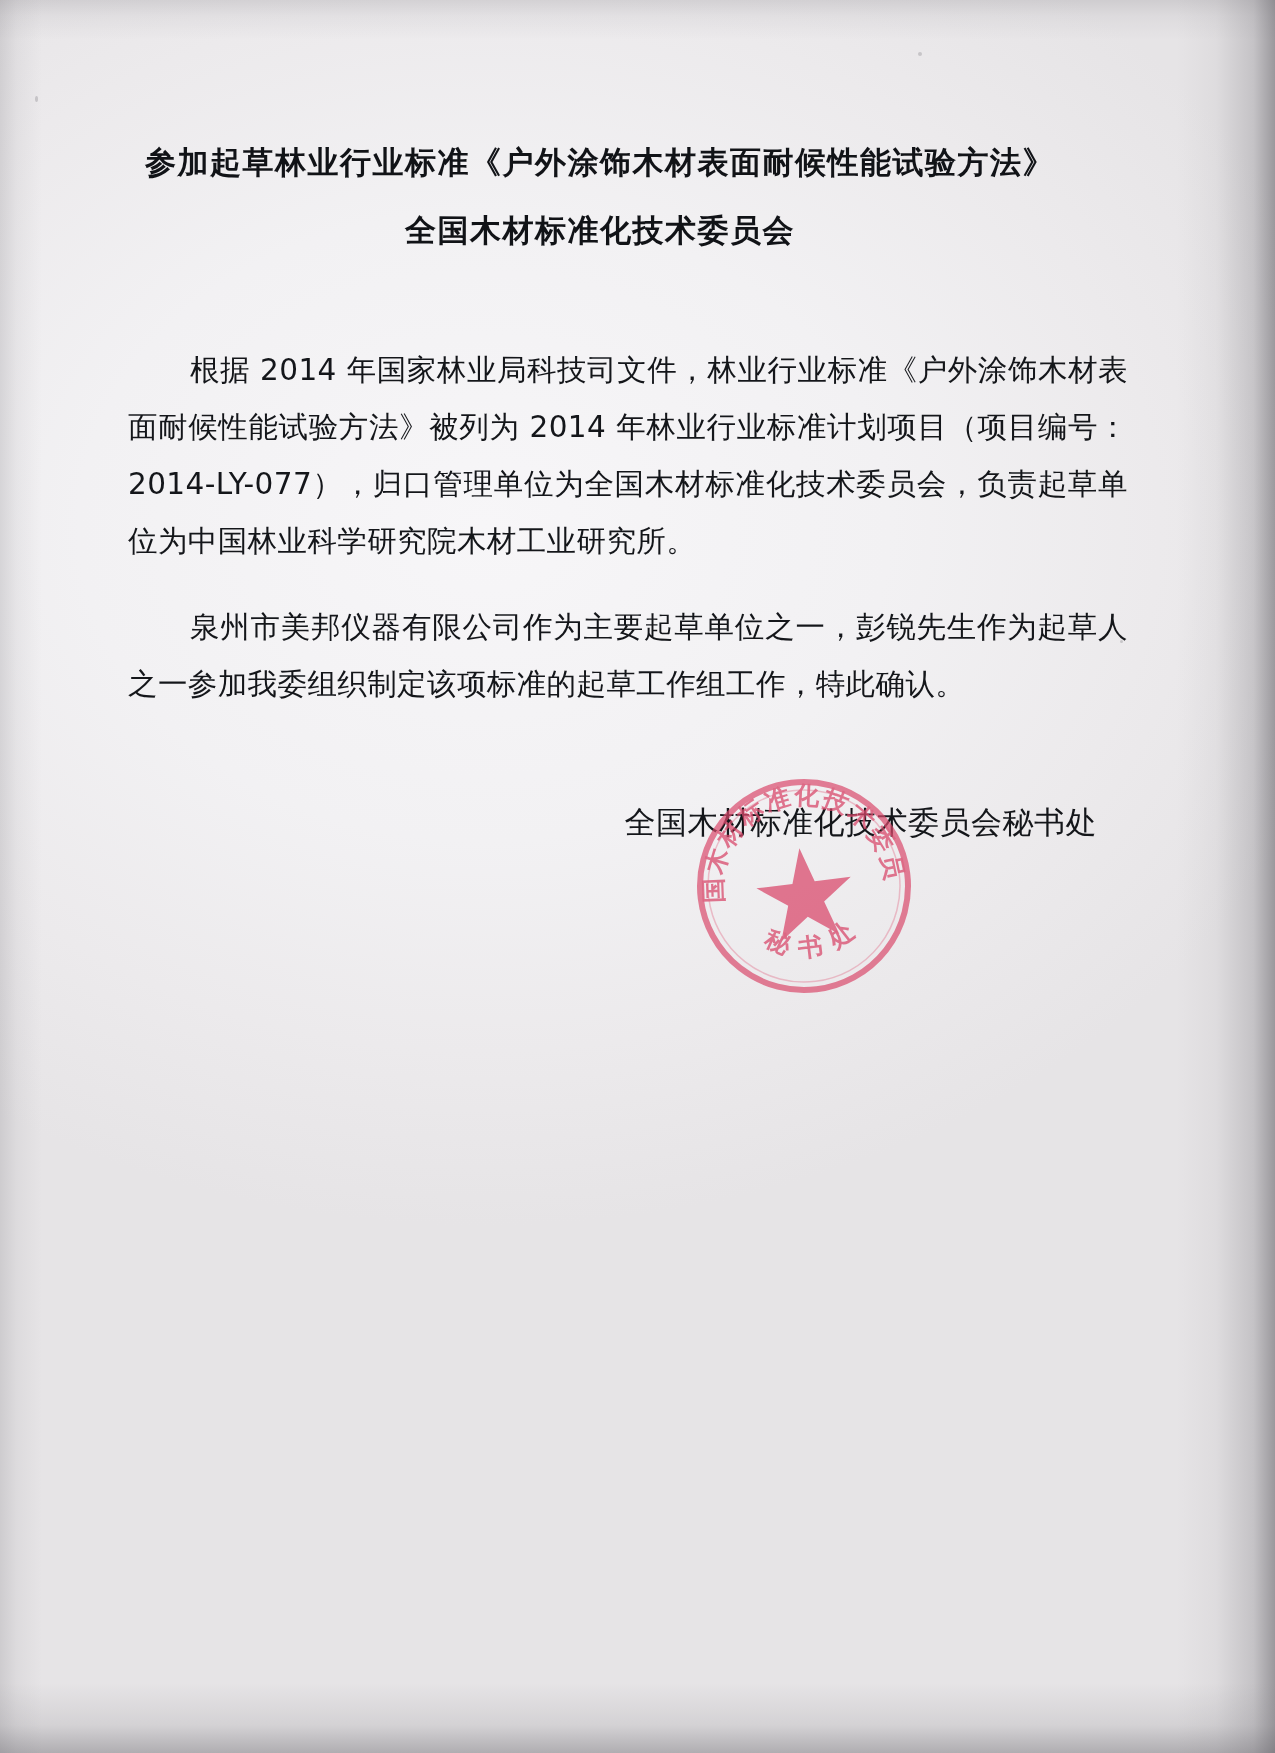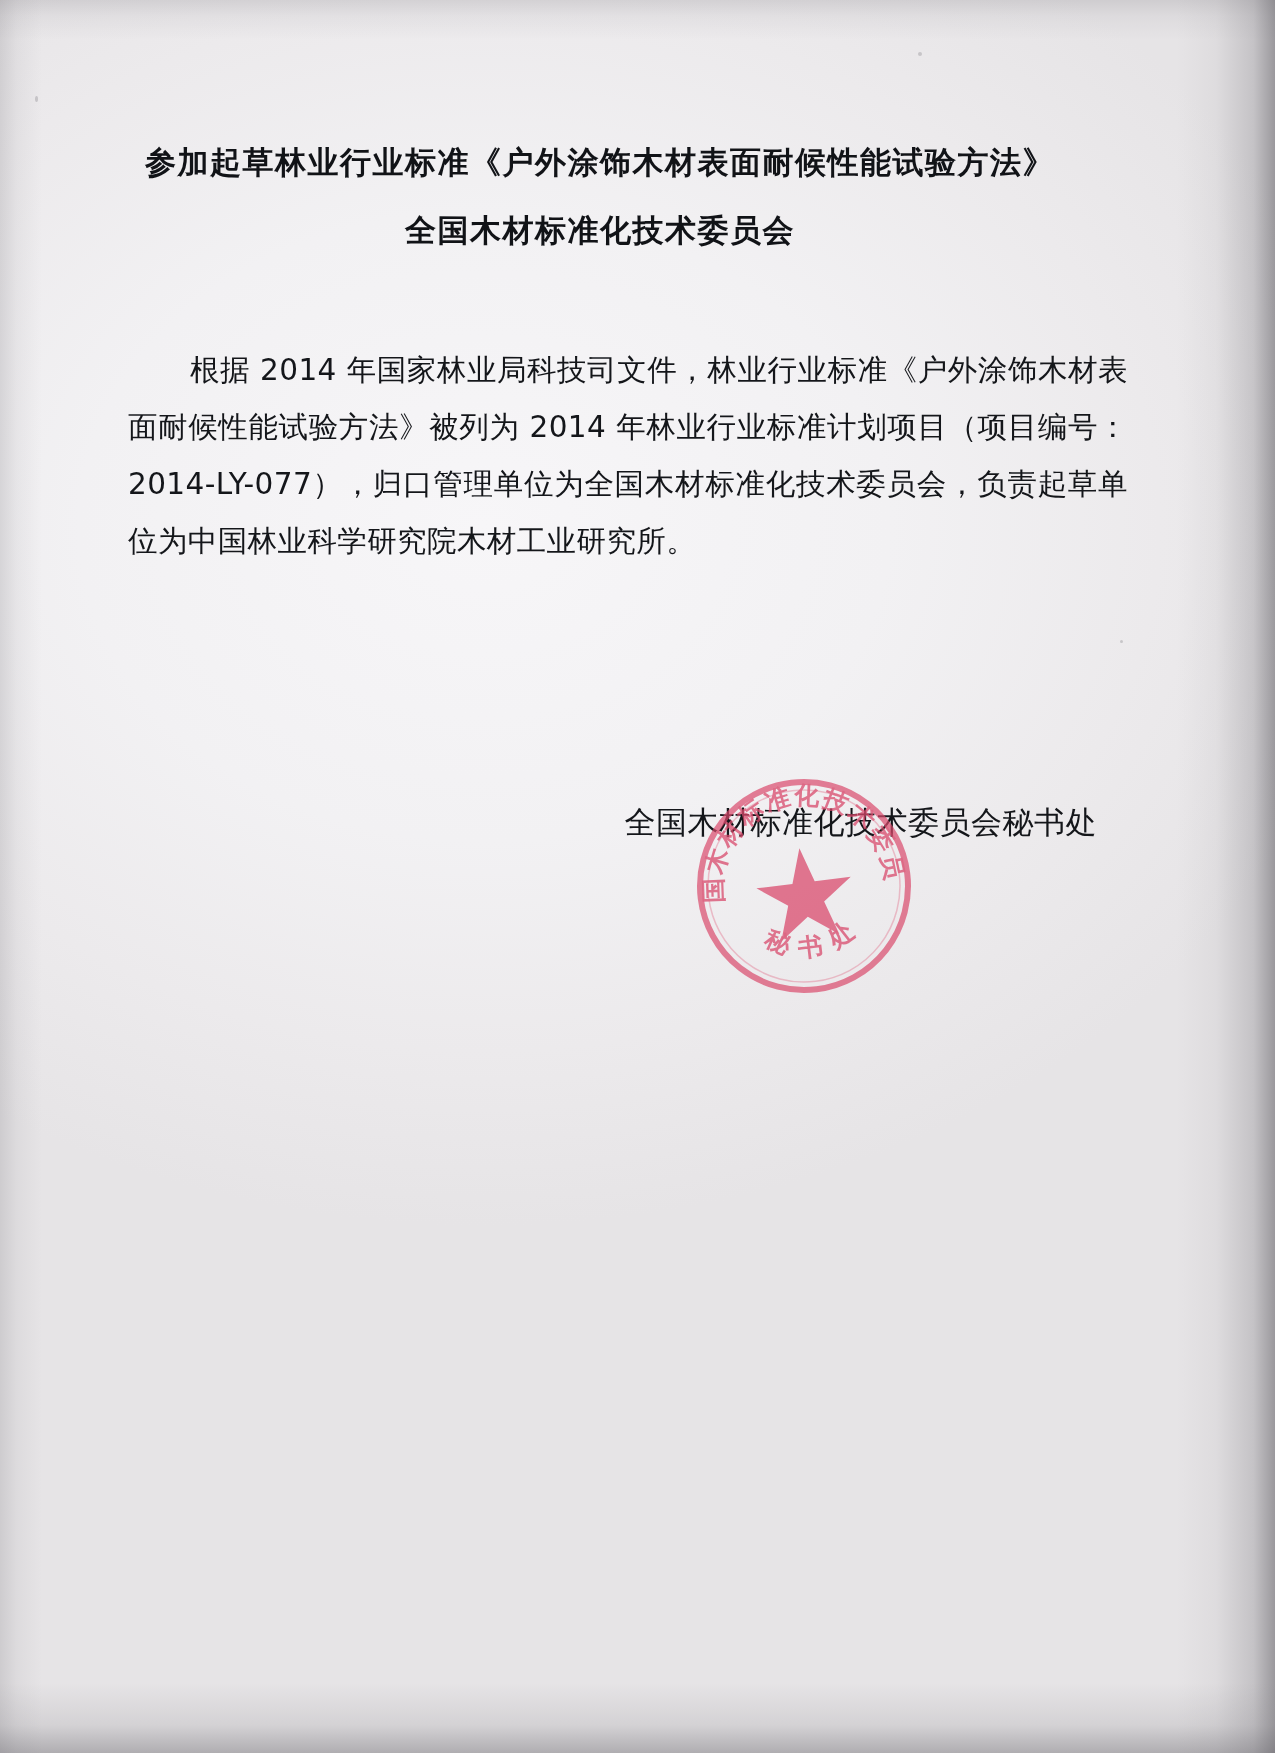--- a/index.html
+++ b/index.html
@@ -159,20 +159,21 @@
 
   <div class="content">
 
     <div class="title-block">
       <div class="title-line">参加起草林业行业标准《户外涂饰木材表面耐候性能试验方法》</div>
       <div class="title-line">全国木材标准化技术委员会</div>
     </div>
 
     <div class="body-block">
       <p class="para indent">根据 2014 年国家林业局科技司文件，林业行业标准《户外涂饰木材表面耐候性能试验方法》被列为 2014 年林业行业标准计划项目（项目编号： 2014-LY-077），归口管理单位为全国木材标准化技术委员会，负责起草单位为中国林业科学研究院木材工业研究所。</p>
+      <p class="para indent">泉州市美邦仪器有限公司作为主要起草单位之一，彭锐先生作为起草人之一参加我委组织制定该项标准的起草工作组工作，特此确认。</p>
     </div>
 
     <div class="sign-block">
       <div class="sign-org">全国木材标准化技术委员会秘书处</div>
     </div>
 
     <div class="seal">
       <svg width="224" height="224" viewBox="0 0 224 224" xmlns="http://www.w3.org/2000/svg">
         <defs>
           <path id="sealArcTop" d="M 30 112 A 82 82 0 0 1 194 112"></path>

